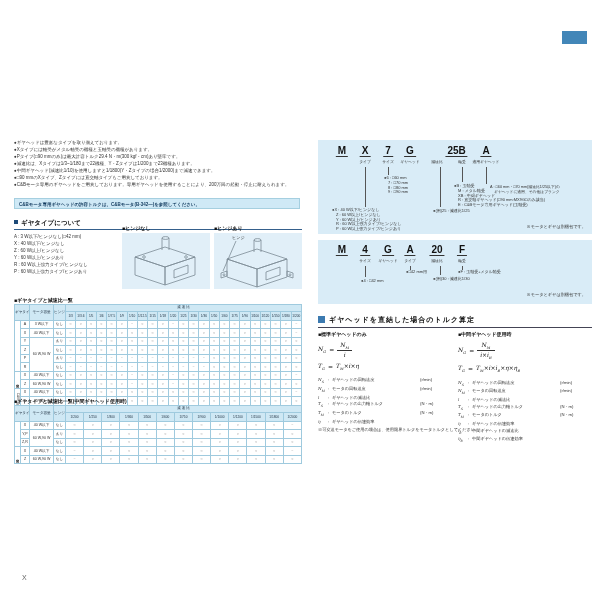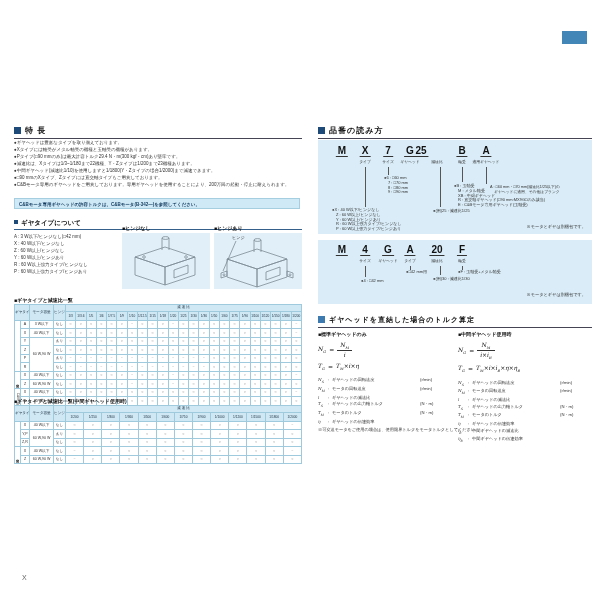--- a/index.html
+++ b/index.html
@@ -74,23 +74,20 @@
 </style>
 </head>
 <body>
 
 <div class="sheet">
 
   <div class="index-tab"></div>
 
   <div class="page-left">
 
-    <div class="big-h">
-      <span class="sq"></span><span>特 長</span>
-    </div>
 
     <div class="feat-list tiny">
         <div class="lline">●ギヤヘッドは豊富なタイプを取り揃えております。</div>
         <div class="lline">●Xタイプには軸受がメタル軸受の機種と玉軸受の機種があります。</div>
         <div class="lline">●Pタイプ(□90 mmのみ)は最大許容トルク29.4 N・m(300 kgf・cm)あり堅牢です。</div>
         <div class="lline">●減速比は、Xタイプは1/3~1/180まで22機種、Y・Zタイプは1/200まで23機種あります。</div>
         <div class="lline">●中間ギヤヘッド(減速比1/10)を使用しますと1/1800(Y・Zタイプの場合1/2000)まで減速できます。</div>
         <div class="lline">●□90 mmのXタイプ、Zタイプには直交軸タイプもご用意しております。</div>
         <div class="lline">●C&amp;Bモータ専用のギヤヘッドをご用意しております。専用ギヤヘッドを使用することにより、200万回の起動・停止に耐えられます。</div>
       </div>
@@ -630,30 +627,27 @@
               <td class="c">○</td>
               <td class="c">○</td>
             </tr>
           </tbody>
         </table>
       </div>
   </div>
 
   <div class="page-right">
 
-    <div class="big-h">
-      <span class="sq"></span><span>品番の読み方</span>
-    </div>
 
     <div class="pn-panel" style="top:15px;height:94px;">
       <span class="pnc" style="left:24px;top:5px;">M</span>
       <span class="pnc" style="left:47px;top:5px;">X</span>
       <span class="pnc" style="left:70px;top:5px;">7</span>
       <span class="pnc" style="left:92px;top:5px;">G</span>
-      <span class="pnc" style="left:103px;top:5px;">25</span>
+      <span class="pnc" style="left:135px;top:5px;">25</span>
       <span class="pnc" style="left:144px;top:5px;">B</span>
       <span class="pnc" style="left:168px;top:5px;">A</span>
 
       <span class="pnl" style="left:47px;top:19px;">タイプ</span>
       <span class="pnl" style="left:70px;top:19px;">サイズ</span>
       <span class="pnl" style="left:92px;top:19px;">ギヤヘッド</span>
       <span class="pnl" style="left:119px;top:19px;">減速比</span>
       <span class="pnl" style="left:144px;top:19px;">軸受</span>
       <span class="pnl" style="left:168px;top:19px;">適用ギヤヘッド</span>
 

